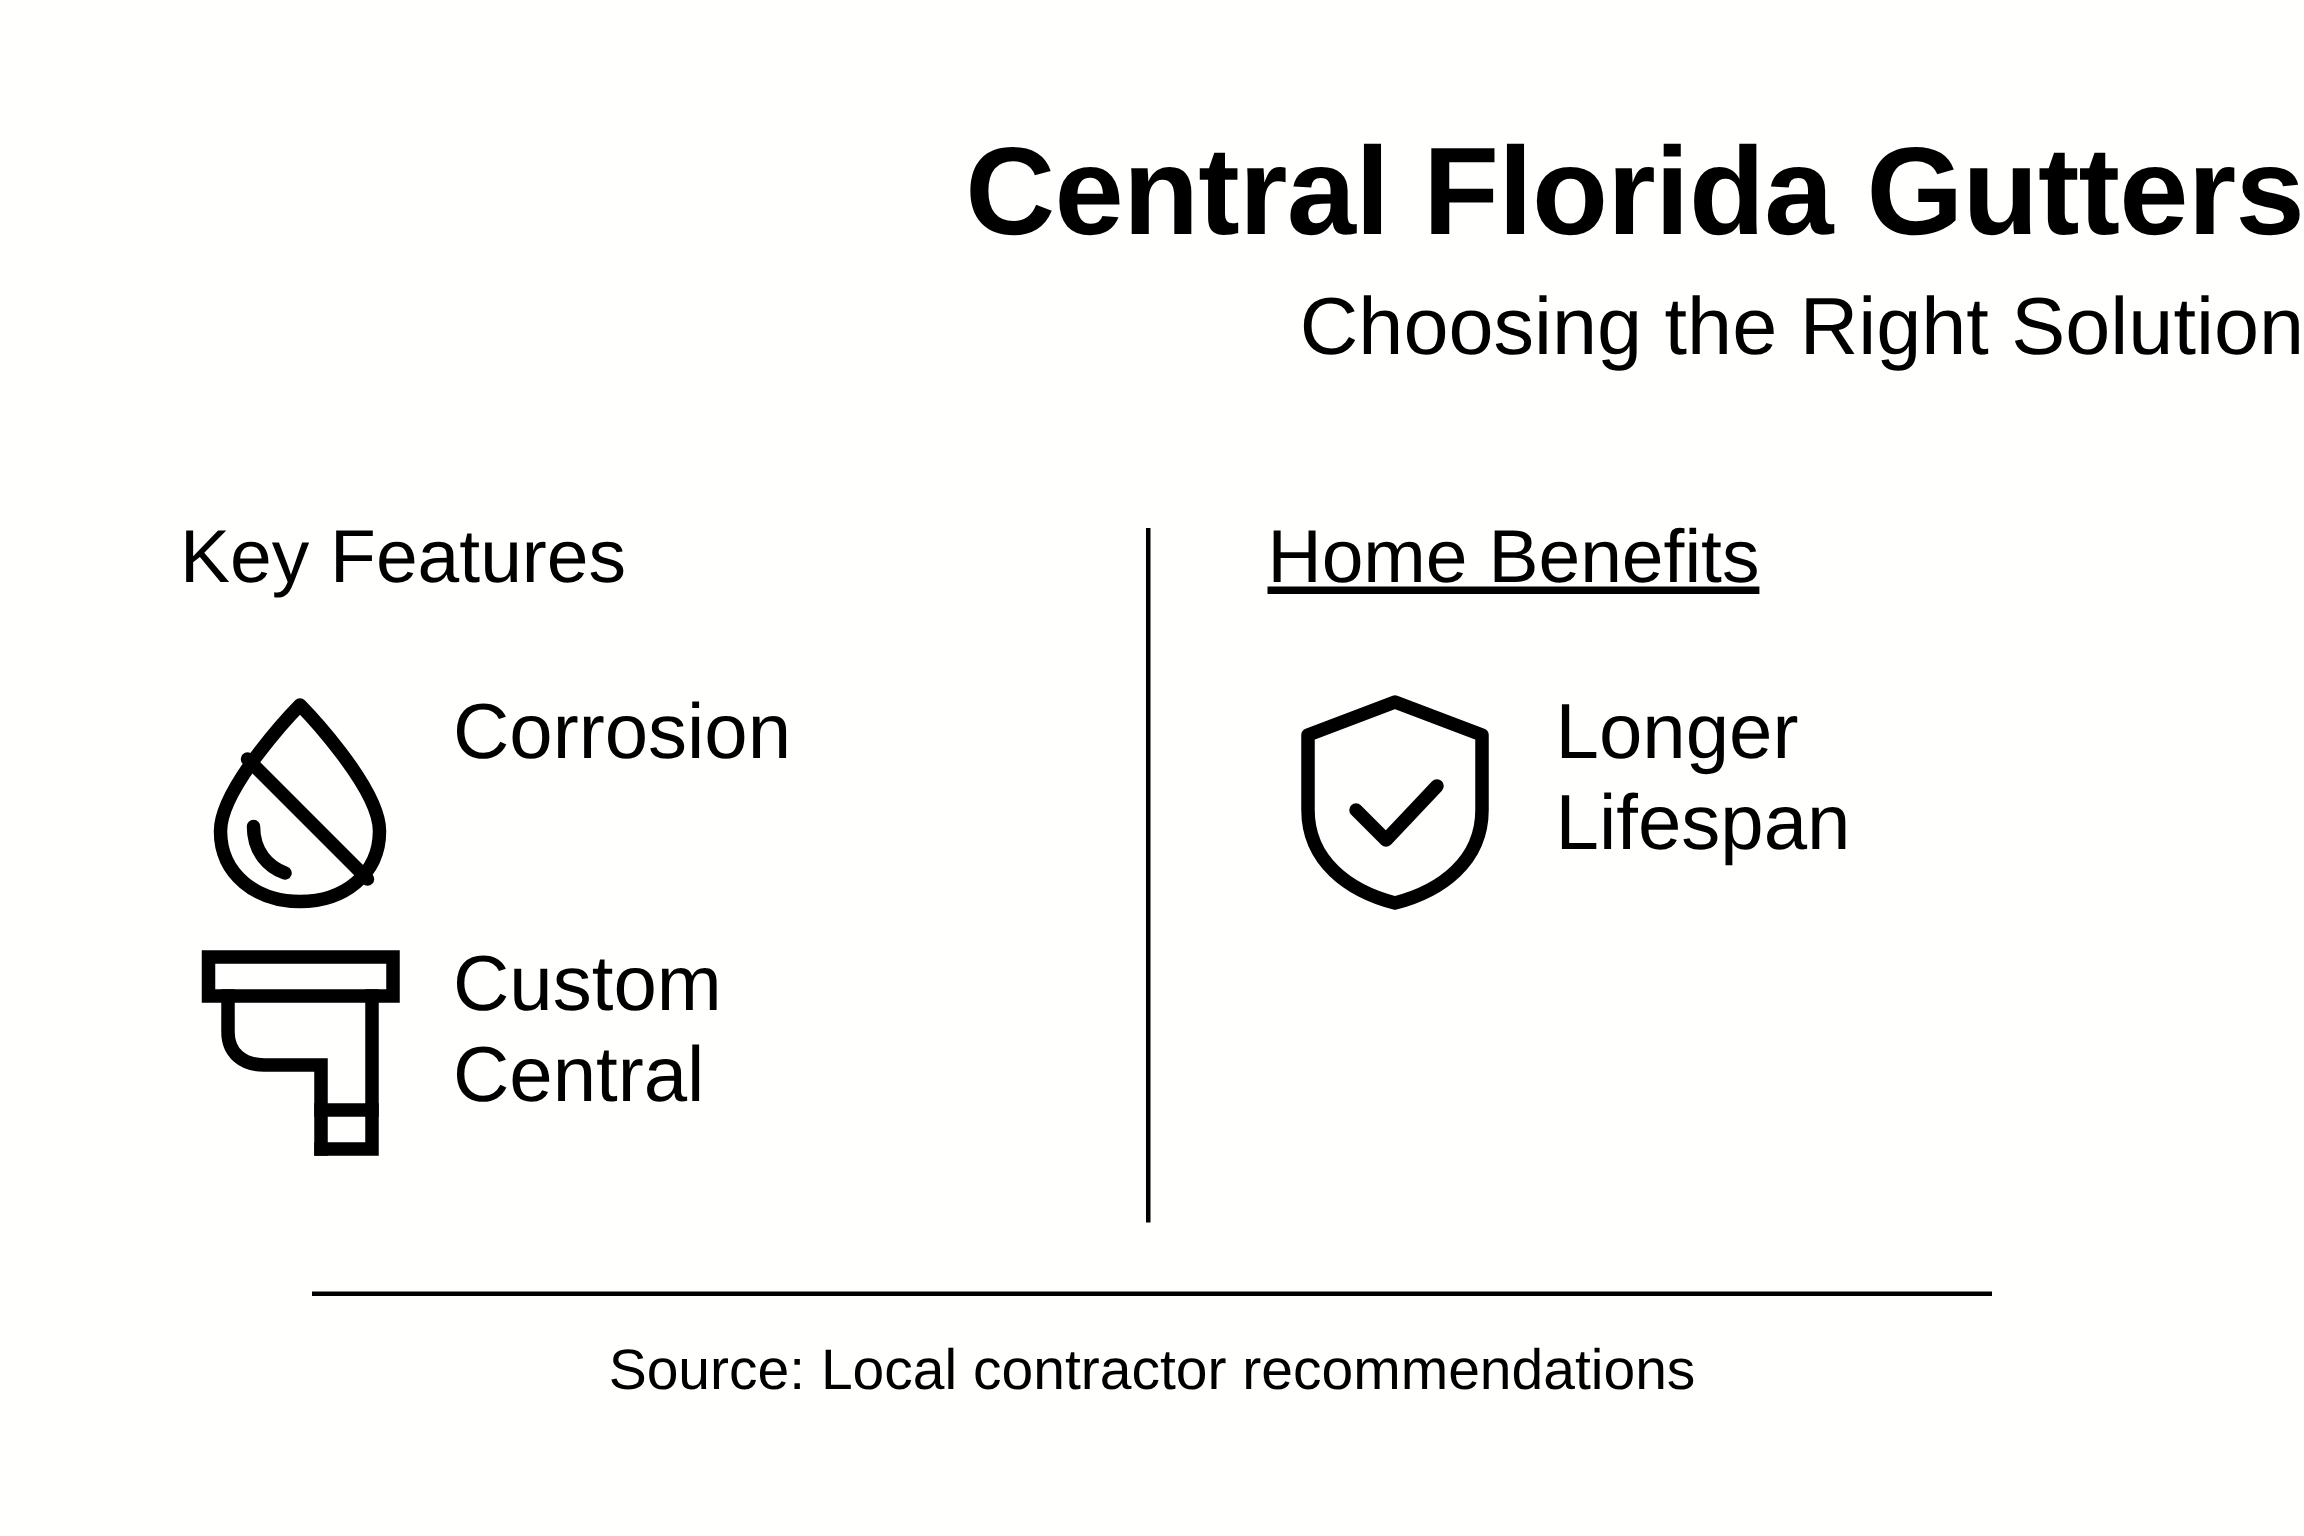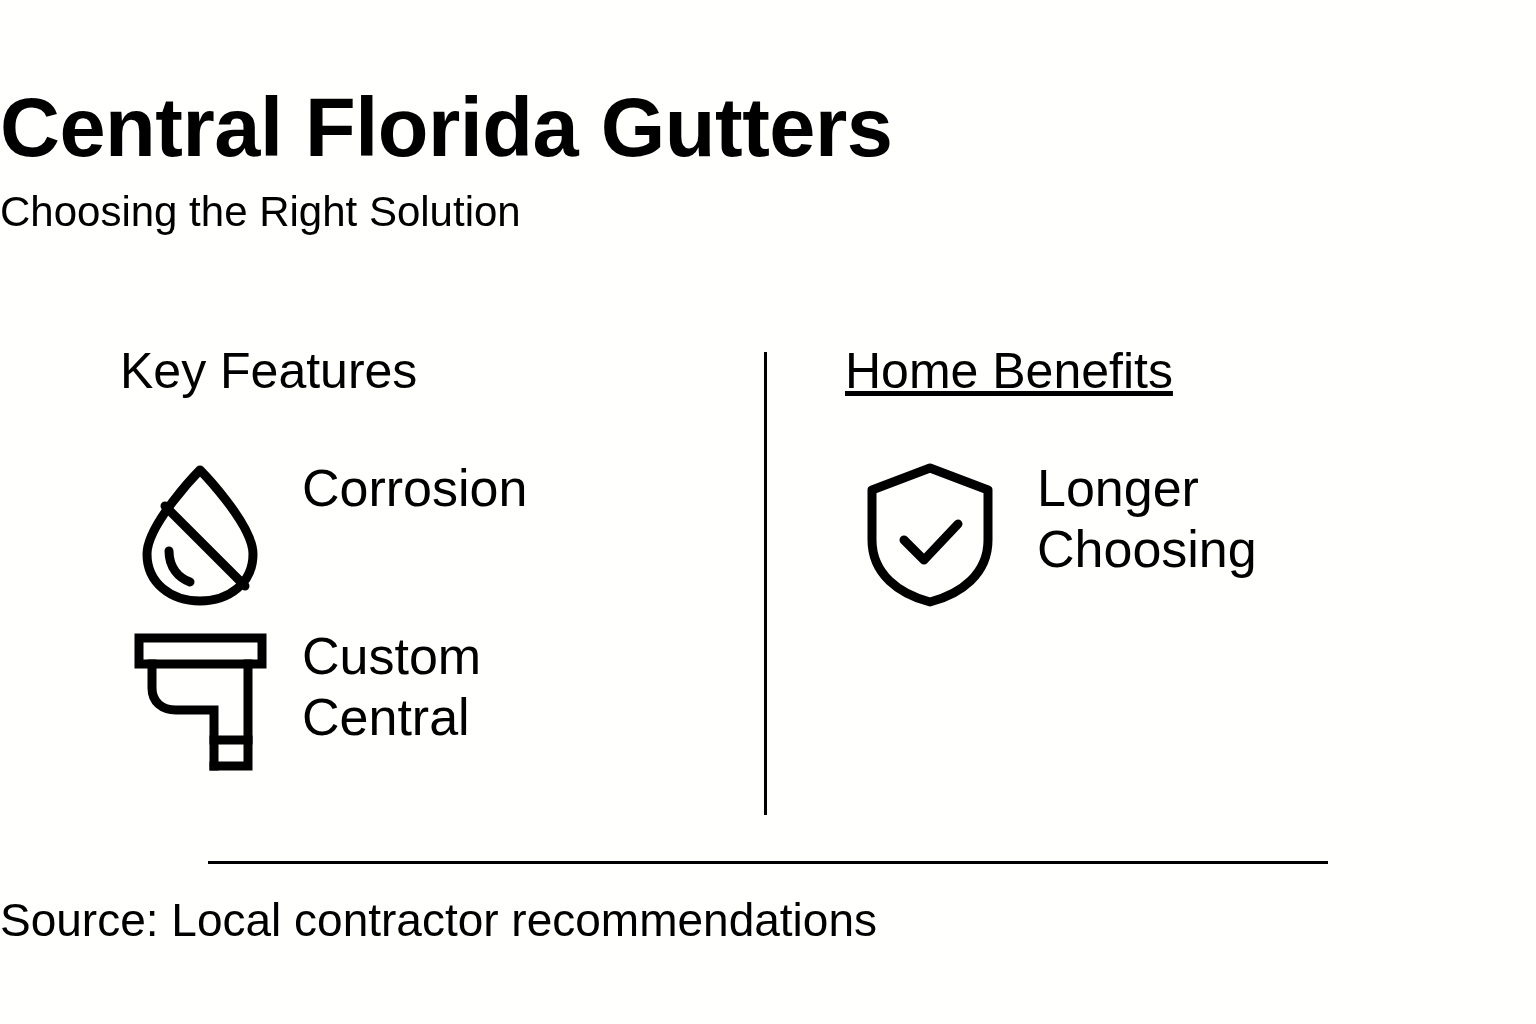--- a/index.html
+++ b/index.html
@@ -22,33 +22,33 @@
     background: #fffffd;
     box-sizing: border-box;
   }
 
   
   .header {
     position: absolute;
     left: 0;
     top: 86px;
     width: 1536px;
-    text-align: left;
+    text-align: right;
   }
   .title {
     font-size: 83px;
     font-weight: 700;
     letter-spacing: -0.5px;
     line-height: 1.0;
     color: #000;
     white-space: nowrap;
   }
   .subtitle {
     margin-top: 22px;
-    font-size: 42px;
+    font-size: 54px;
     font-weight: 400;
     line-height: 1.0;
     color: #000;
     white-space: nowrap;
   }
 
   
   .columns {
     position: absolute;
     left: 0;
@@ -121,21 +121,22 @@
     top: 861px;
     width: 1120px;
     height: 3px;
     background: #000;
   }
   .footer-text {
     position: absolute;
     left: 0;
     top: 893px;
     width: 1536px;
-    font-size: 46px;
+    text-align: center;
+    font-size: 38px;
     font-weight: 400;
     color: #000;
     white-space: nowrap;
   }
 </style>
 </head>
 <body>
 
 <div id="poster">
 
@@ -192,21 +193,21 @@
 
         <div class="item">
           <div class="item-icon">
             <svg width="140" height="150" viewBox="0 0 140 150" fill="none" stroke="#000" stroke-width="9" stroke-linecap="round" stroke-linejoin="round">
               <path d="M70 10 L128 32 L128 82 C128 116 101 136 70 144 C39 136 12 116 12 82 L12 32 Z"></path>
               <polyline points="44,82 64,102 98,66"></polyline>
             </svg>
           </div>
           <div class="item-label">
             <span>Longer</span>
-            <span class="l2">Choosing</span>
+            <span class="l2">Lifespan</span>
           </div>
         </div>
 
       </div>
     </div>
 
   </div>
 
   <div class="footer-rule"></div>
   <div class="footer-text">Source: Local contractor recommendations</div>

